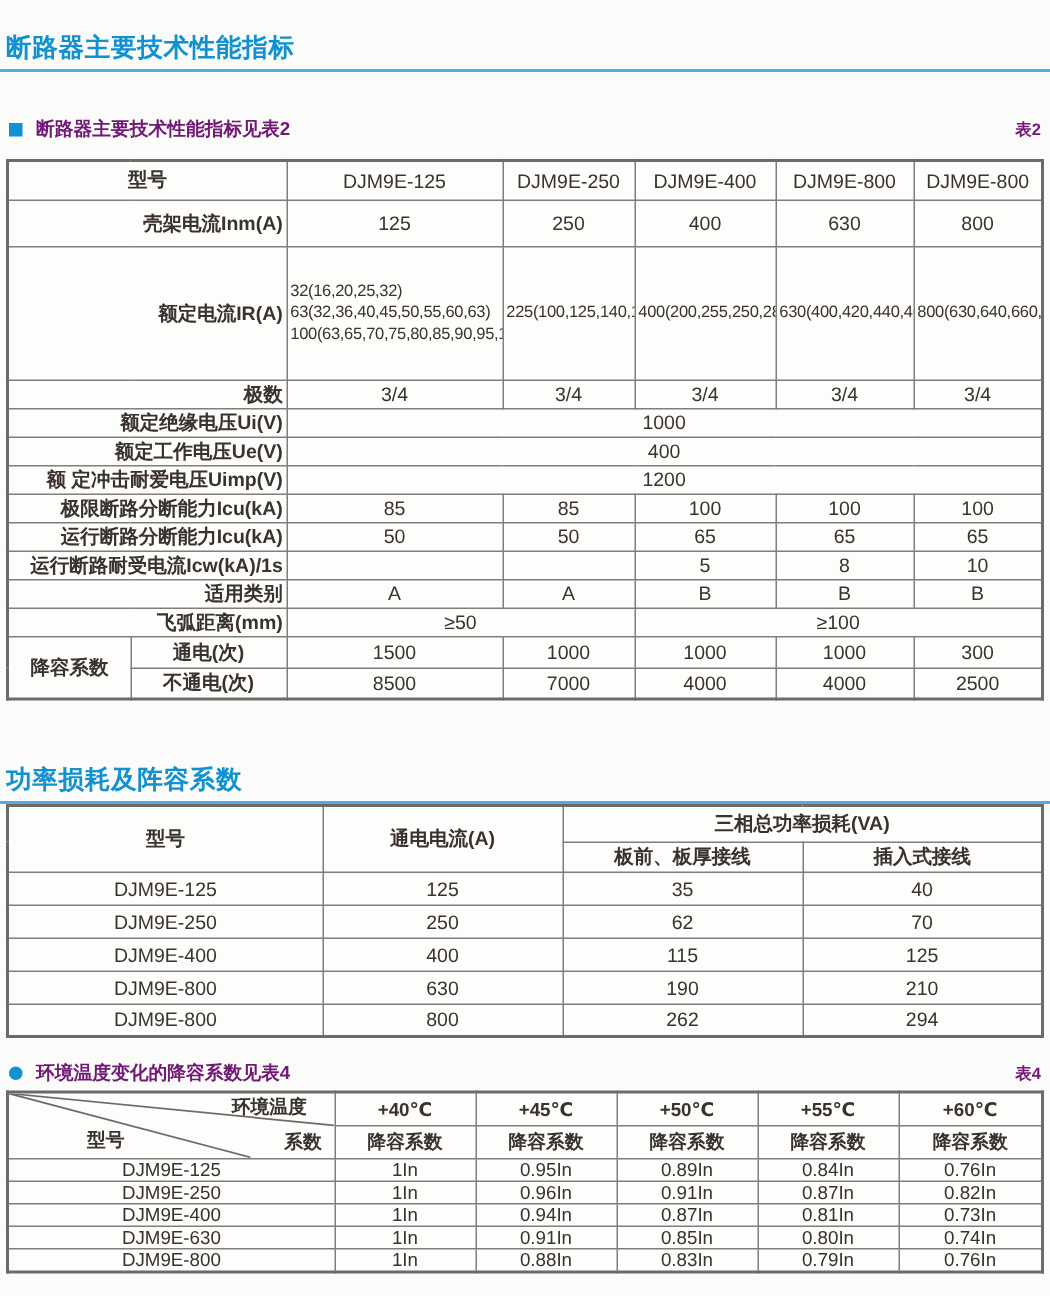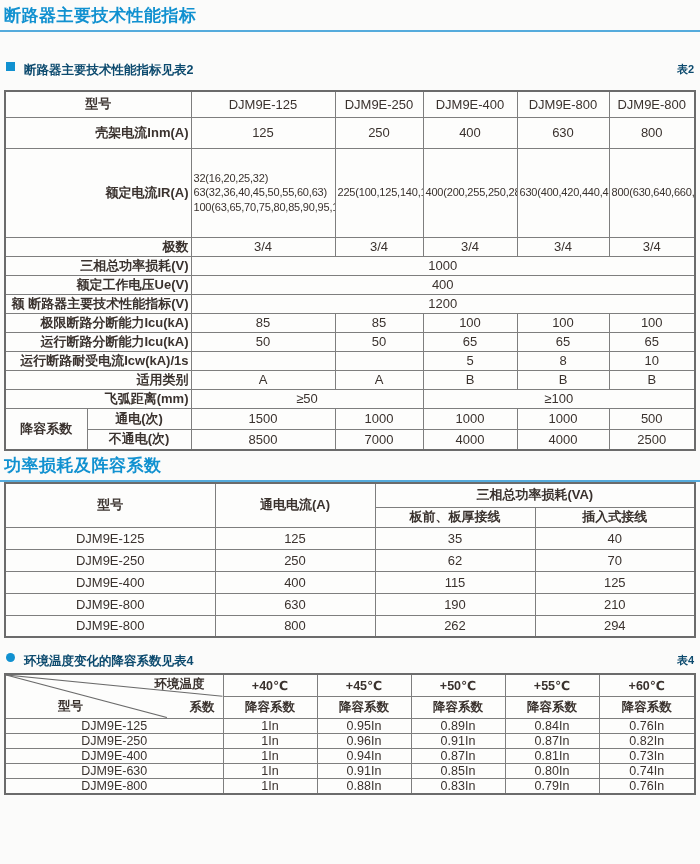--- a/index.html
+++ b/index.html
@@ -14,28 +14,28 @@
   .page{width:700px;height:864px;}
 
   
   .sec{
     border-bottom:2px solid #55abdc;
     padding:3px 0 3px 4px;
   }
   .sec .t{
     font-size:17px;font-weight:bold;color:#1191d0;letter-spacing:0.5px;
   }
-  .sec1{padding-top:4px;}
-  .sec2{}
+  .sec1{padding-top:20px;}
+  .sec2{margin-top:38px;}
 
   
   .cap{
-    display:flex;
+    display:flex;align-items:center;
     margin:0 6px 0 6px;
-    font-size:12.5px;font-weight:bold;color:#0c4a6e;
+    font-size:12.5px;font-weight:bold;color:#701a75;
   }
   .cap2{margin-top:30px;margin-bottom:11px;}
   .cap3{margin-top:12px;margin-bottom:3px;}
   .cap4{margin-top:15px;margin-bottom:3px;}
   .sq{
     width:9px;height:9px;background:#1191d0;display:inline-block;margin-right:9px;flex:0 0 auto;
   }
   .dot{
     width:9px;height:9px;border-radius:50%;background:#1191d0;display:inline-block;margin-right:9px;flex:0 0 auto;
   }
@@ -128,29 +128,29 @@
     </tr>
     <tr class="h19">
       <td colspan="2" class="lab">极数</td>
       <td class="num">3/4</td>
       <td class="num">3/4</td>
       <td class="num">3/4</td>
       <td class="num">3/4</td>
       <td class="num">3/4</td>
     </tr>
     <tr class="h19">
-      <td colspan="2" class="lab">三相总功率损耗(V)</td>
+      <td colspan="2" class="lab">额定绝缘电压Ui(V)</td>
       <td colspan="5" class="num">1000</td>
     </tr>
     <tr class="h18">
       <td colspan="2" class="lab">额定工作电压Ue(V)</td>
       <td colspan="5" class="num">400</td>
     </tr>
     <tr class="h19">
-      <td colspan="2" class="lab">额 断路器主要技术性能指标(V)</td>
+      <td colspan="2" class="lab">额 定冲击耐爱电压Uimp(V)</td>
       <td colspan="5" class="num">1200</td>
     </tr>
     <tr class="h18">
       <td colspan="2" class="lab">极限断路分断能力Icu(kA)</td>
       <td class="num">85</td>
       <td class="num">85</td>
       <td class="num">100</td>
       <td class="num">100</td>
       <td class="num">100</td>
     </tr>
@@ -183,21 +183,21 @@
       <td colspan="2" class="num">≥50</td>
       <td colspan="3" class="num">≥100</td>
     </tr>
     <tr class="h21">
       <td rowspan="2" class="zhb">降容系数</td>
       <td class="zhb">通电(次)</td>
       <td class="num">1500</td>
       <td class="num">1000</td>
       <td class="num">1000</td>
       <td class="num">1000</td>
-      <td class="num">500</td>
+      <td class="num">300</td>
     </tr>
     <tr class="h21">
       <td class="zhb">不通电(次)</td>
       <td class="num">8500</td>
       <td class="num">7000</td>
       <td class="num">4000</td>
       <td class="num">4000</td>
       <td class="num">2500</td>
     </tr>
   </tbody>

